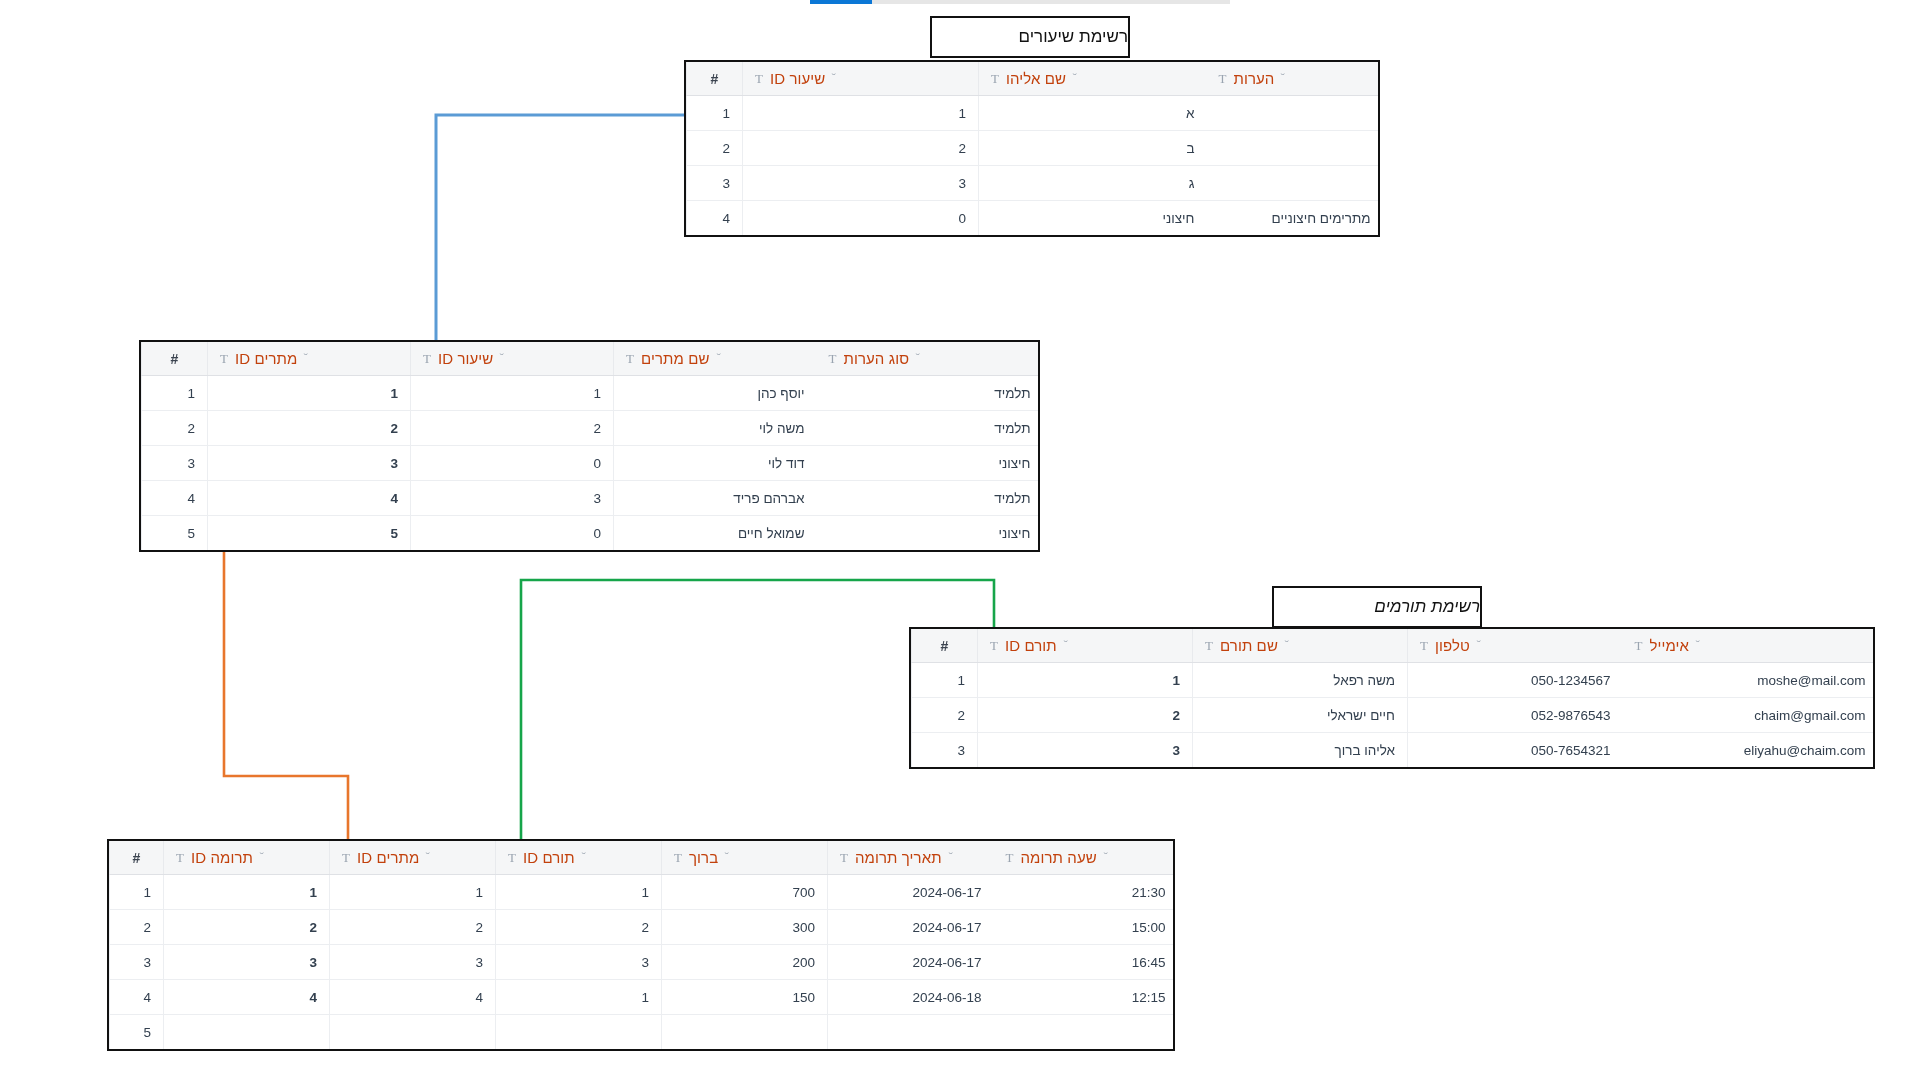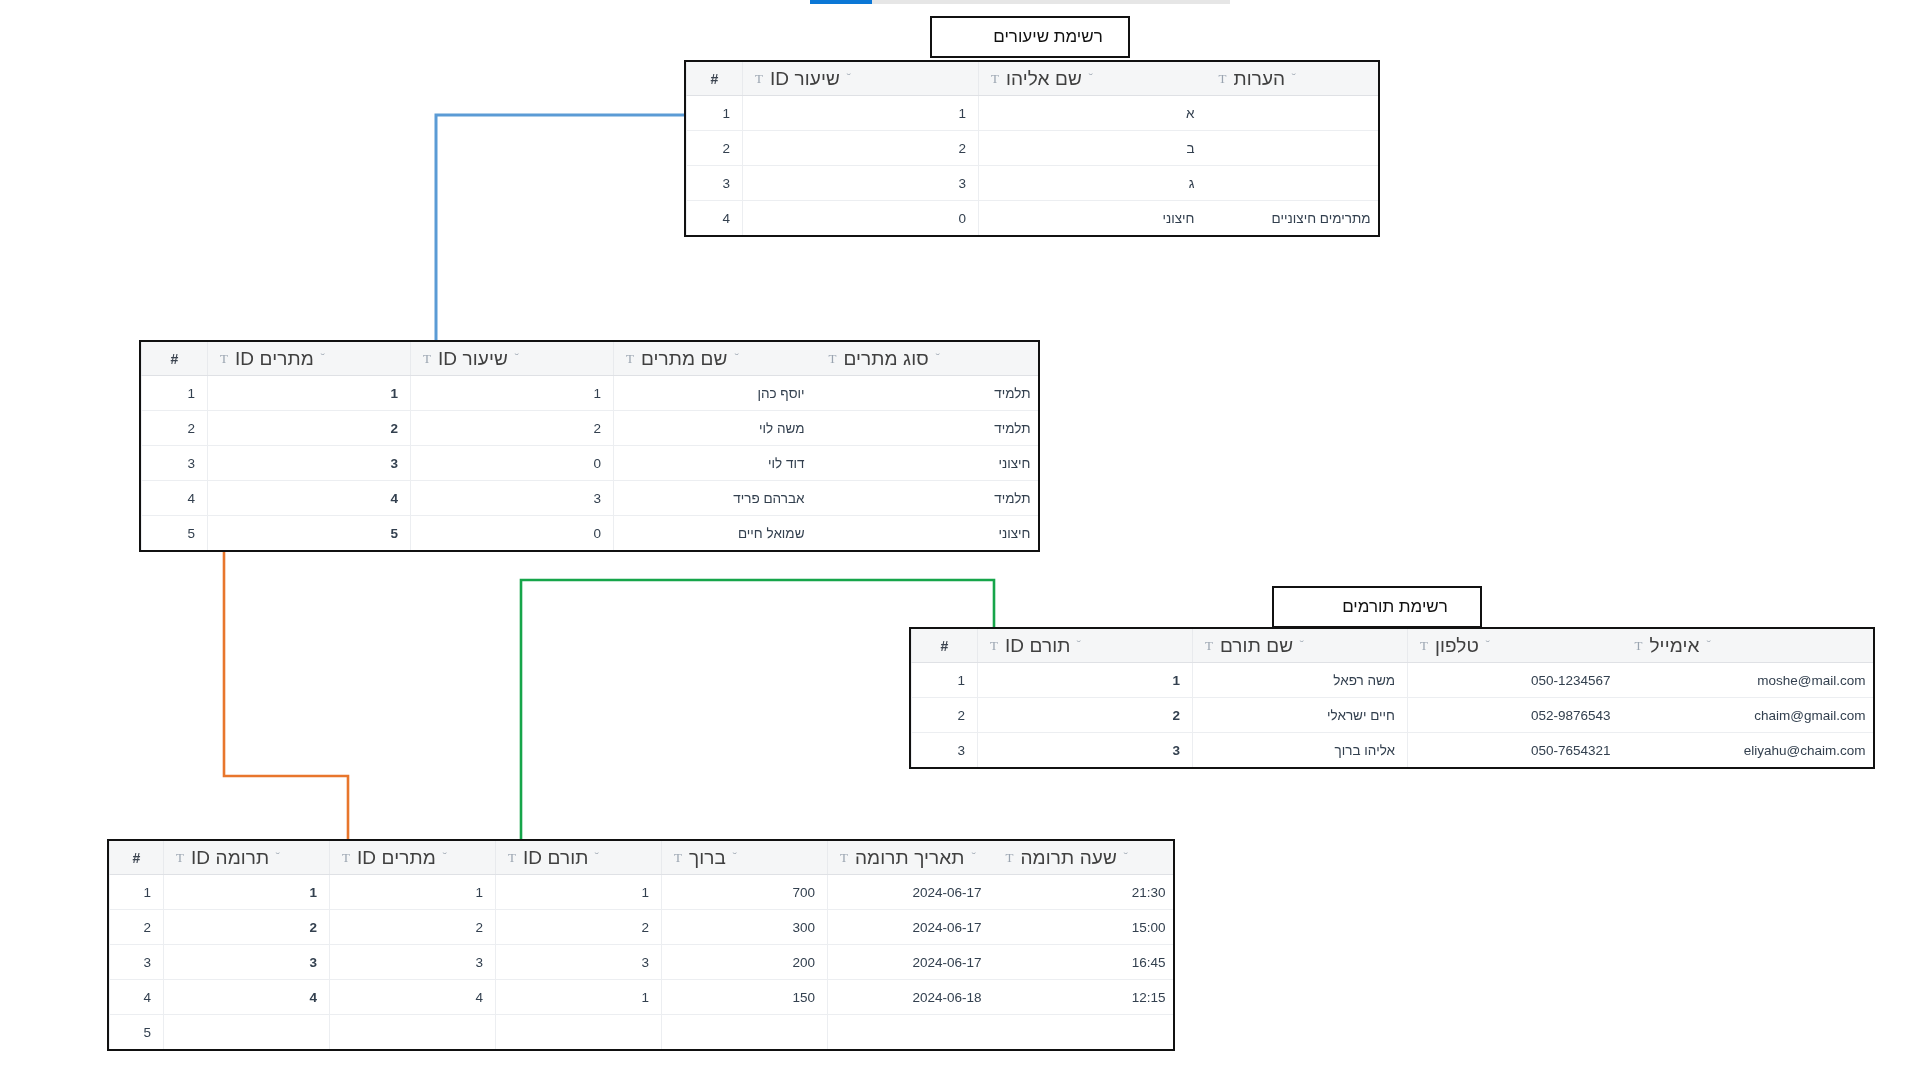--- a/index.html
+++ b/index.html
@@ -69,22 +69,22 @@
     align-items: center;
     justify-content: flex-start;
     padding: 0 12px;
     gap: 7px;
     height: 33px;
     box-sizing: border-box;
     direction: rtl;
   }
   .hcell.idx { justify-content: center; flex-direction: row; }
   .hlabel {
-    font-size: 19px;
-    color: #404040;
+    font-size: 15px;
+    color: #c2410c;
     white-space: nowrap;
     letter-spacing: 0.1px;
     text-align: right;
   }
   .ticon {
     font-size: 13px;
     color: #9aa4b0;
     font-family: "Liberation Serif", "DejaVu Serif", serif;
     line-height: 1;
   }
@@ -129,21 +129,21 @@
   .num { direction: ltr; text-align: left; }
 
   
   .caption {
     position: absolute;
     background: #ffffff;
     border: 2.5px solid #111111;
     box-sizing: border-box;
     display: flex;
     align-items: center;
-    justify-content: center;
+    justify-content: flex-start;
     font-size: 17px;
     color: #111111;
     direction: rtl;
     z-index: 5;
     white-space: nowrap;
     padding-left: 36px;
   }
 </style>
 </head>
 <body>
@@ -267,21 +267,21 @@
           <th>
             <div class="hcell">
               <span class="ticon">T</span>
               <span class="hlabel">שם מתרים</span>
               <span class="chev">ˇ</span>
             </div>
           </th>
           <th>
             <div class="hcell">
               <span class="ticon">T</span>
-              <span class="hlabel">סוג מתרים</span>
+              <span class="hlabel">סוג הערות</span>
               <span class="chev">ˇ</span>
             </div>
           </th>
         </tr>
       </thead>
       <tbody>
         <tr>
           <td class="rownum">1</td>
           <td class="pk num">1</td>
           <td class="num">1</td>
@@ -313,21 +313,21 @@
           <td class="rownum">5</td>
           <td class="pk num">5</td>
           <td class="num">0</td>
           <td>שמואל חיים</td>
           <td>חיצוני</td>
         </tr>
       </tbody>
     </table>
   </div>
 
-  <div class="caption" style="left:1272px; top:586px; width:210px; height:42px;">
+  <div class="caption" style="left:1272px; top:586px; width:210px; height:42px;font-style:italic;">
     <span>רשימת תורמים</span>
   </div>
 
   <div class="tbl" style="left:909px; top:627px; width:966px;">
     <table>
       <colgroup>
           <col style="width:66px">
           <col style="width:215px">
           <col style="width:215px">
           <col style="width:215px">

